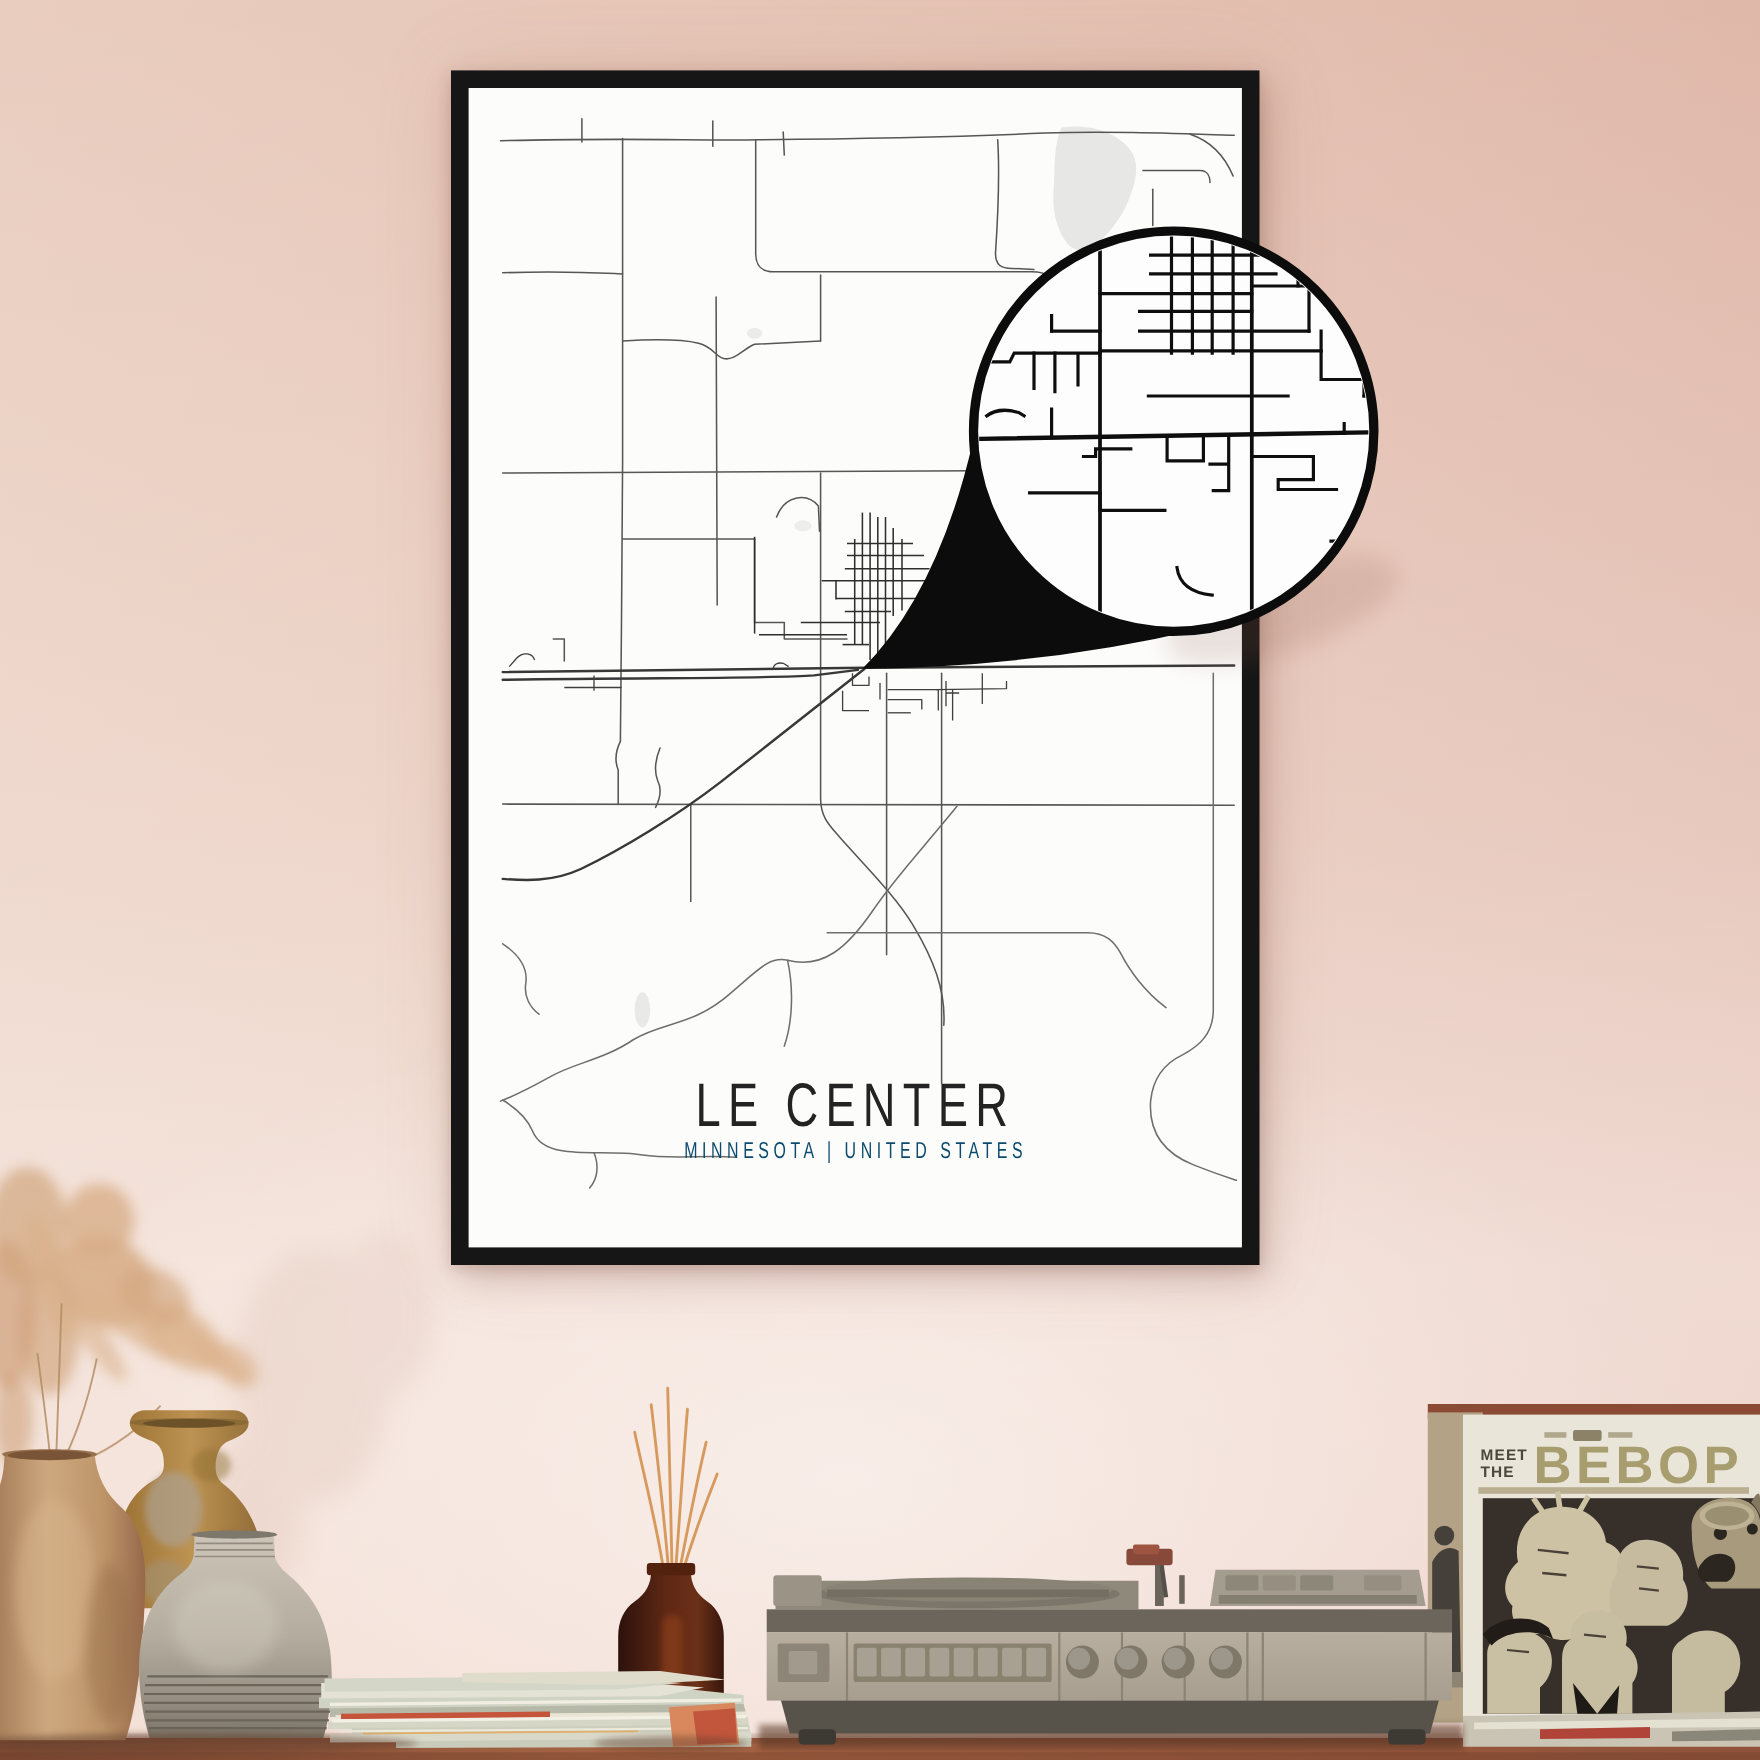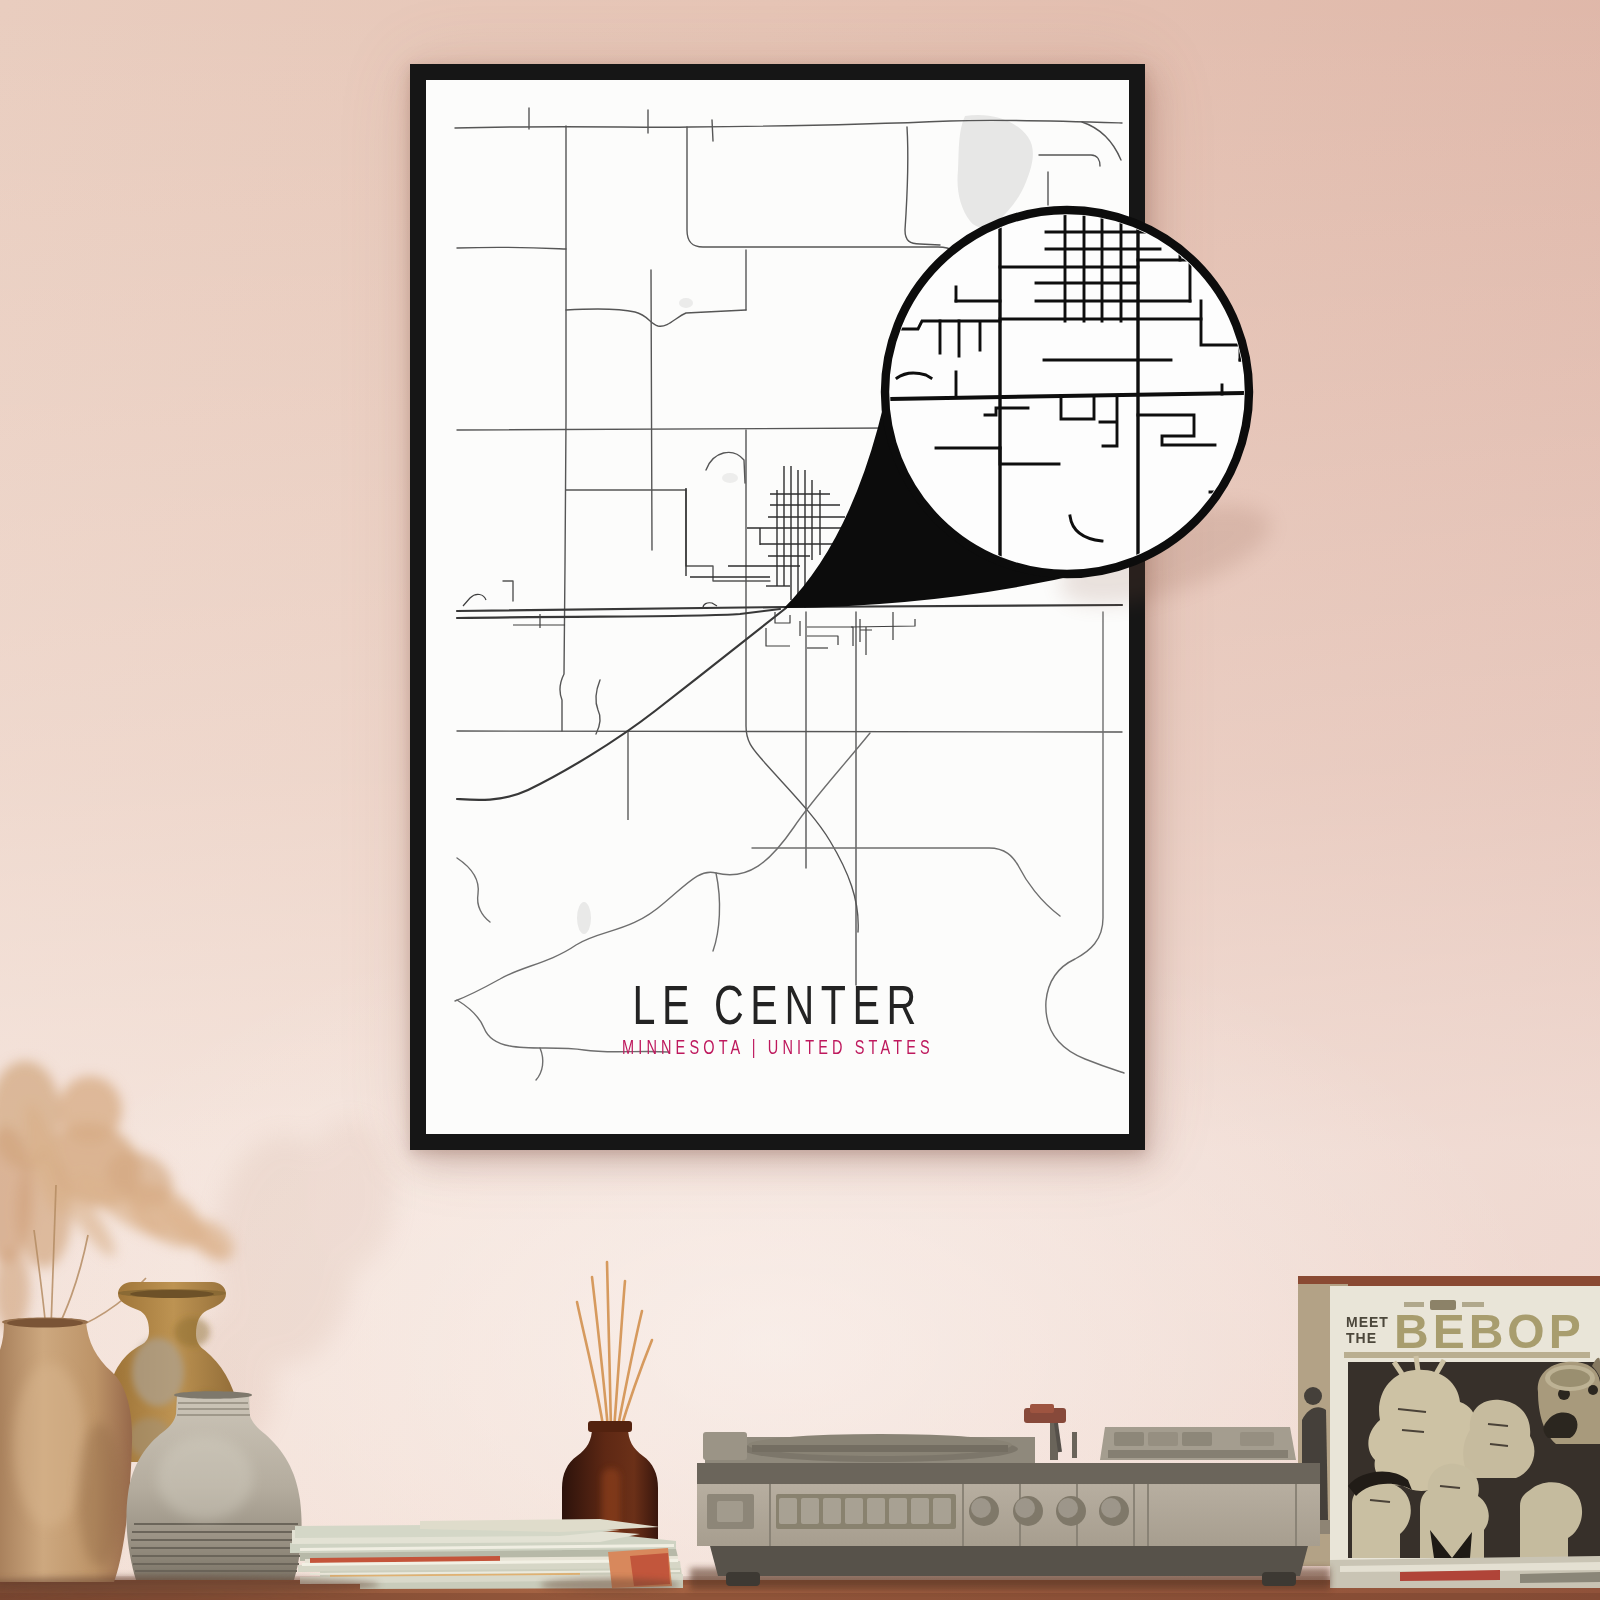--- a/index.html
+++ b/index.html
@@ -9,21 +9,21 @@
       radial-gradient(70% 40% at 48% 84%, rgba(255,252,250,0.5) 0%, rgba(255,252,250,0) 70%),
       linear-gradient(to bottom, rgba(255,250,246,0) 0%, rgba(255,249,246,0.3) 48%, rgba(255,250,247,0.55) 72%, rgba(255,248,244,0.5) 100%),
       linear-gradient(105deg, #e9cdbf 0%, #e6c5b6 38%, #dcb1a3 100%);
     background-color:#e8c9bb;
   }
   .frame{position:absolute;left:410px;top:64px;width:735px;height:1086px;background:#161616;
     box-shadow:7px 12px 30px rgba(125,75,62,0.26), 0 4px 12px rgba(110,65,52,0.2), 0 0 70px rgba(165,105,88,0.14);}
   .poster{position:absolute;left:16px;top:16px;width:703px;height:1054px;background:#fcfcfb;}
   .ptext{position:absolute;width:100%;text-align:center;color:#232323;white-space:nowrap;}
   .t1{top:892px;font-size:56px;letter-spacing:9px;}
-  .t2{top:955px;font-size:21px;letter-spacing:6px;color:#be185d;}
+  .t2{top:955px;font-size:21px;letter-spacing:6px;color:#0c4a6e;}
   .t3{top:984px;font-size:21px;letter-spacing:3px;color:#3a3a3a;padding-left:18px;}
   .tin{display:inline-block;transform:scaleX(0.735);transform-origin:center;}
   .t2 .tin{transform:scaleX(0.69);}
   .t3 .tin{transform:scaleX(0.82);}
   svg{position:absolute;display:block;}
 </style>
 </head>
 <body>
 <div class="scene">
 

